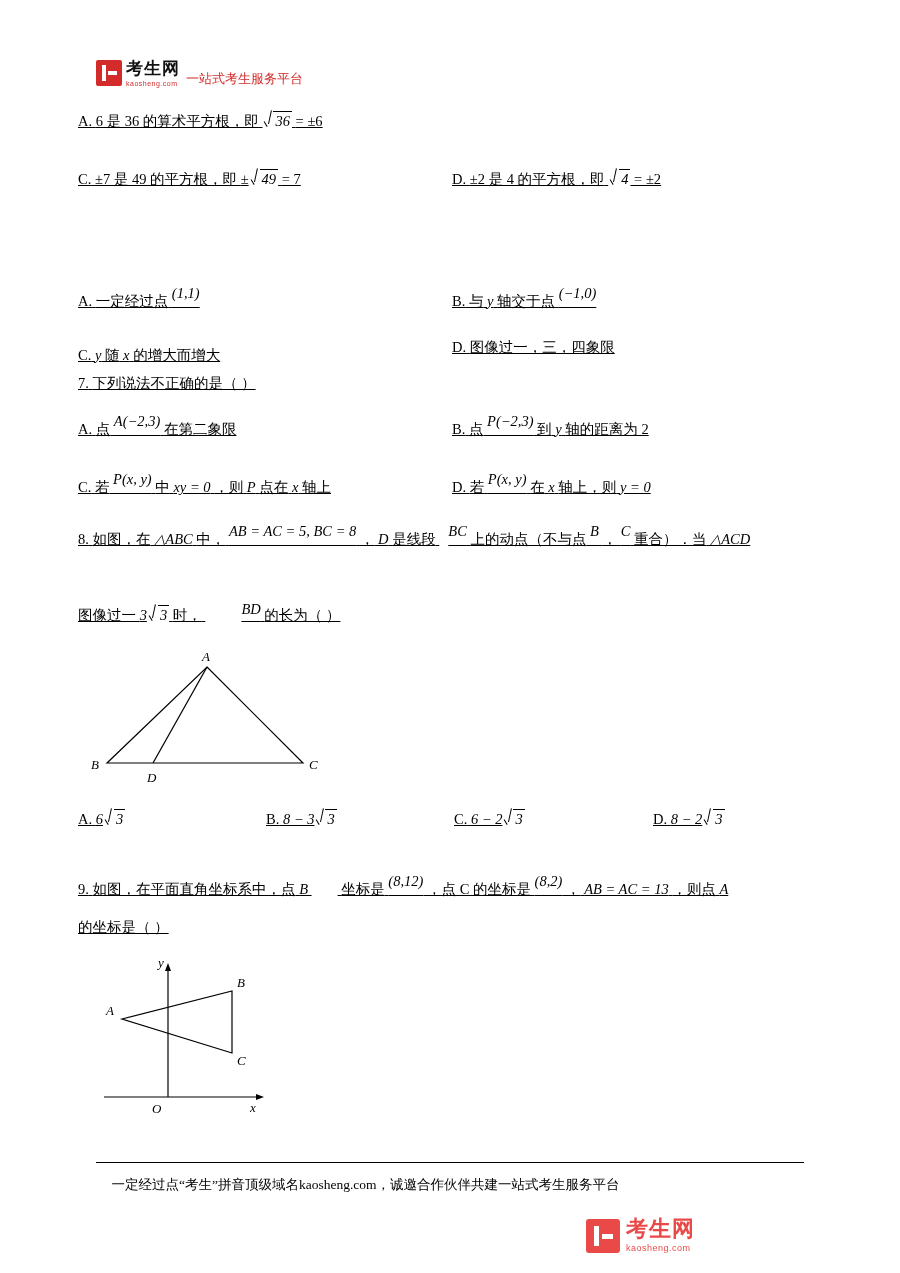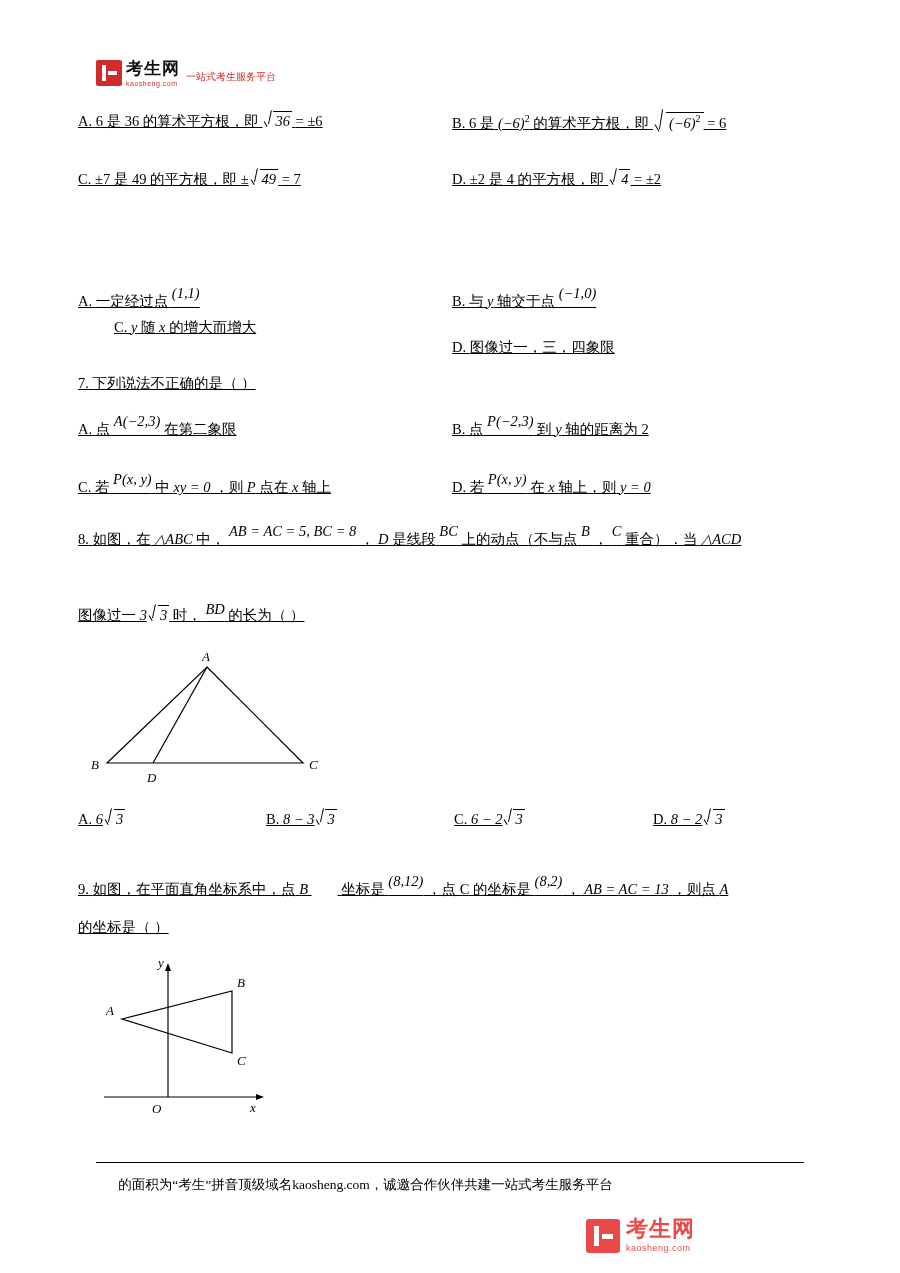--- a/index.html
+++ b/index.html
@@ -11,21 +11,21 @@
   .page{position:relative;width:731px;height:1273px;}
 
   
   .logo{position:absolute;left:96px;top:60px;display:flex;align-items:flex-start;}
   .logo-mark{width:26px;height:26px;background:#d32a2a;position:relative;border-radius:2px;}
   .logo-mark:before{content:"";position:absolute;left:6px;top:5px;width:4px;height:16px;background:#fff;}
   .logo-mark:after{content:"";position:absolute;left:12px;top:11px;width:9px;height:4px;background:#fff;}
   .logo-txt{margin-left:4px;line-height:1;}
   .logo-name{font-family:"Liberation Sans",sans-serif;font-weight:bold;font-size:17px;color:#111;letter-spacing:1px;}
   .logo-sub{font-family:"Liberation Sans",sans-serif;font-size:7px;color:#d32a2a;letter-spacing:.5px;margin-top:3px;}
-  .logo-slogan{font-family:"Liberation Sans",sans-serif;font-size:10px;color:#d32a2a;margin-left:6px;margin-top:10px;}
+  .logo-slogan{font-family:"Liberation Sans",sans-serif;font-size:13px;color:#d32a2a;margin-left:6px;margin-top:10px;}
 
   
   .t{position:absolute;font-size:14.5px;line-height:1.25;white-space:nowrap;text-decoration:underline;}
   .it{font-style:italic;font-family:"Liberation Serif",serif;}
   .sup{font-size:10px;vertical-align:super;}
 
   
   .rad{display:inline-block;position:relative;padding-left:11px;}
   .rad:before{
     content:"";position:absolute;left:2px;top:50%;width:6px;height:1.1px;background:#000;
@@ -78,28 +78,20 @@
     <div class="logo-slogan">一站式考生服务平台</div>
   </div>
 
   <div class="t" style="left:78px;top:112px;">
     <span>A.</span>
     <span>6 是 36 的算术平方根，即</span>
     <span class="rad"><span class="bar it">36</span></span>
     <span>= ±6</span>
   </div>
 
-  <div class="t" style="left:452px;top:112px;">
-    <span>B.</span>
-    <span>6 是</span>
-    <span class="it">(−6)</span><span class="sup">2</span>
-    <span>的算术平方根，即</span>
-    <span class="big-rad"><span class="bar"><span class="it">(−6)</span><span class="sup">2</span></span></span>
-    <span>= 6</span>
-  </div>
 
   <div class="t" style="left:78px;top:170px;">
     <span>C.</span>
     <span>±7 是 49 的平方根，即</span>
     <span class="pm">±</span><span class="rad"><span class="bar it">49</span></span>
     <span>= 7</span>
   </div>
 
   <div class="t" style="left:452px;top:170px;">
     <span>D.</span>
@@ -116,21 +108,21 @@
   </div>
 
   <div class="t" style="left:452px;top:292px;">
     <span>B.</span>
     <span>与</span>
     <span class="it">y</span>
     <span>轴交于点</span>
     <span class="it" style="position:relative;top:-8px;">(−1,0)</span>
   </div>
 
-  <div class="t" style="left:78px;top:318px;margin-left:36px;">
+  <div class="t" style="left:78px;top:346px;">
     <span>C.</span>
     <span class="it">y</span>
     <span>随</span>
     <span class="it">x</span>
     <span>的增大而增大</span>
   </div>
 
   <div class="t" style="left:452px;top:338px;">
     <span>D.</span>
     <span>图像过一，三，四象限</span>
@@ -182,34 +174,34 @@
 
   <div class="t" style="left:78px;top:530px;">
     <span>8.</span>
     <span>如图，在</span>
     <span class="it">△ABC</span>
     <span>中，</span>
     <span class="it" style="position:relative;top:-8px;text-align:center;">AB = AC = 5, BC = 8</span>
     <span>，</span>
     <span class="it">D</span>
     <span>是线段</span>
-    <span class="it" style="position:relative;top:-8px;">BC</span>
+    <span class="it" style="position:relative;top:-8px;margin-left:9px;">BC</span>
     <span>上的动点（不与点</span>
     <span class="it" style="position:relative;top:-8px;">B</span>
     <span>，</span>
     <span class="it" style="position:relative;top:-8px;">C</span>
     <span>重合）．当</span>
     <span class="it">△ACD</span>
   </div>
 
   <div class="t" style="left:78px;top:606px;">
     <span>图像过一</span>
     <span class="it">3</span><span class="rad"><span class="bar it">3</span></span>
     <span>时，</span>
-    <span class="it" style="position:relative;top:-6px;">BD</span>
+    <span class="it" style="position:relative;top:-6px;margin-left:36px;">BD</span>
     <span>的长为（      ）</span>
   </div>
 
   <div class="fig" style="left:85px;top:645px;">
     <svg width="260" height="150" viewBox="0 0 260 150">
       <polygon points="122,22 218,118 22,118" fill="none" stroke="#000" stroke-width="1.2"></polygon>
       <line x1="122" y1="22" x2="68" y2="118" stroke="#000" stroke-width="1.2"></line>
       <text x="117" y="16" font-size="13" font-style="italic" font-family="Liberation Serif, serif">A</text>
       <text x="6" y="124" font-size="13" font-style="italic" font-family="Liberation Serif, serif">B</text>
       <text x="62" y="137" font-size="13" font-style="italic" font-family="Liberation Serif, serif">D</text>
@@ -266,21 +258,21 @@
       <text x="78" y="12" font-size="13" font-style="italic" font-family="Liberation Serif, serif">y</text>
       <text x="170" y="157" font-size="13" font-style="italic" font-family="Liberation Serif, serif">x</text>
       <text x="72" y="158" font-size="13" font-style="italic" font-family="Liberation Serif, serif">O</text>
       <text x="26" y="60" font-size="13" font-style="italic" font-family="Liberation Serif, serif">A</text>
       <text x="157" y="32" font-size="13" font-style="italic" font-family="Liberation Serif, serif">B</text>
       <text x="157" y="110" font-size="13" font-style="italic" font-family="Liberation Serif, serif">C</text>
     </svg>
   </div>
 
   <div class="footer-line"></div>
-  <div class="footer">的面积为“考生”拼音顶级域名kaosheng.com，诚邀合作伙伴共建一站式考生服务平台</div>
+  <div class="footer">一定经过点“考生”拼音顶级域名kaosheng.com，诚邀合作伙伴共建一站式考生服务平台</div>
 
   <div class="wm">
     <div class="wm-mark"></div>
     <div class="wm-txt">
       <div class="wm-name">考生网</div>
       <div class="wm-sub">kaosheng.com</div>
     </div>
   </div>
 
 </div>

